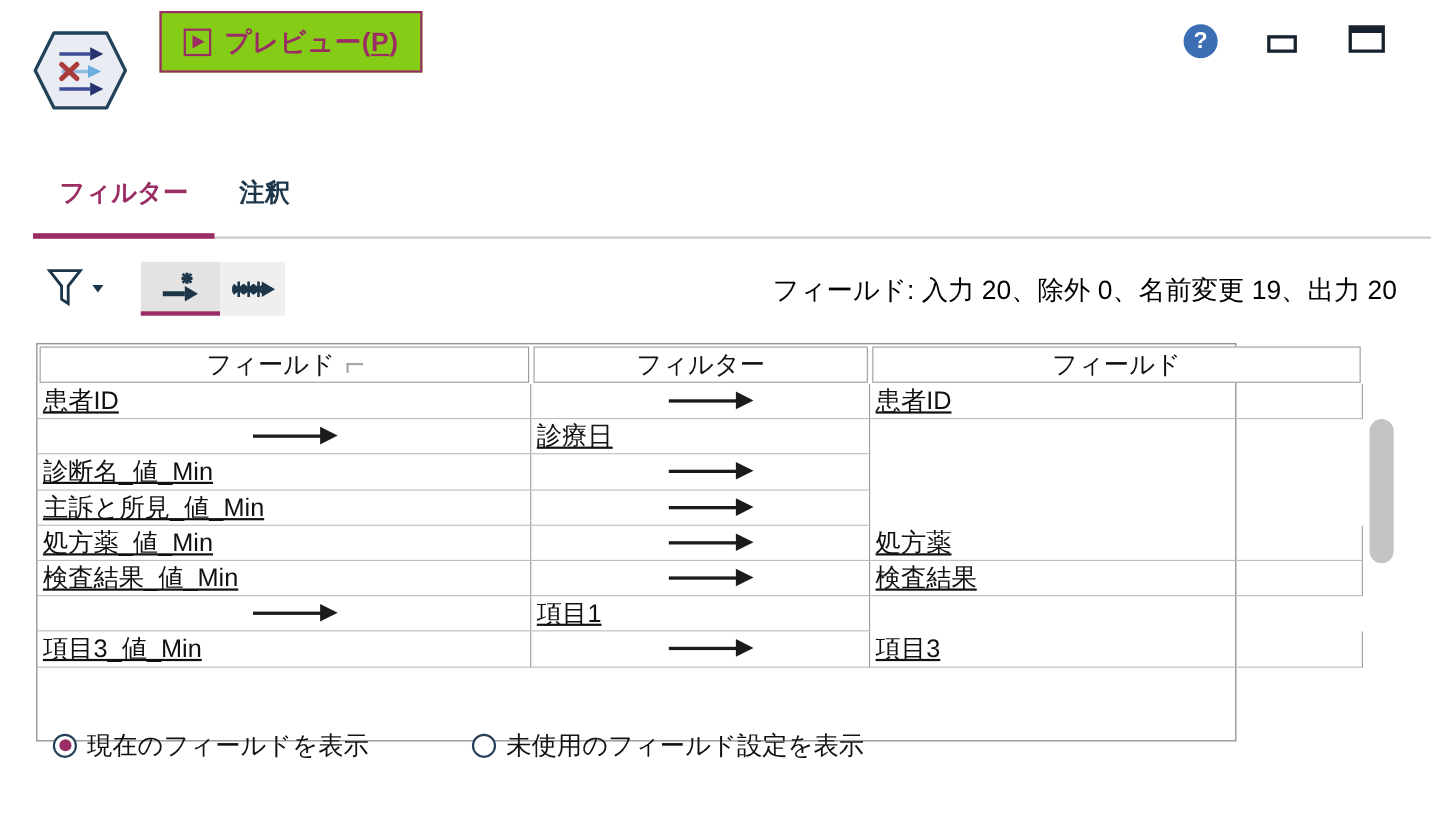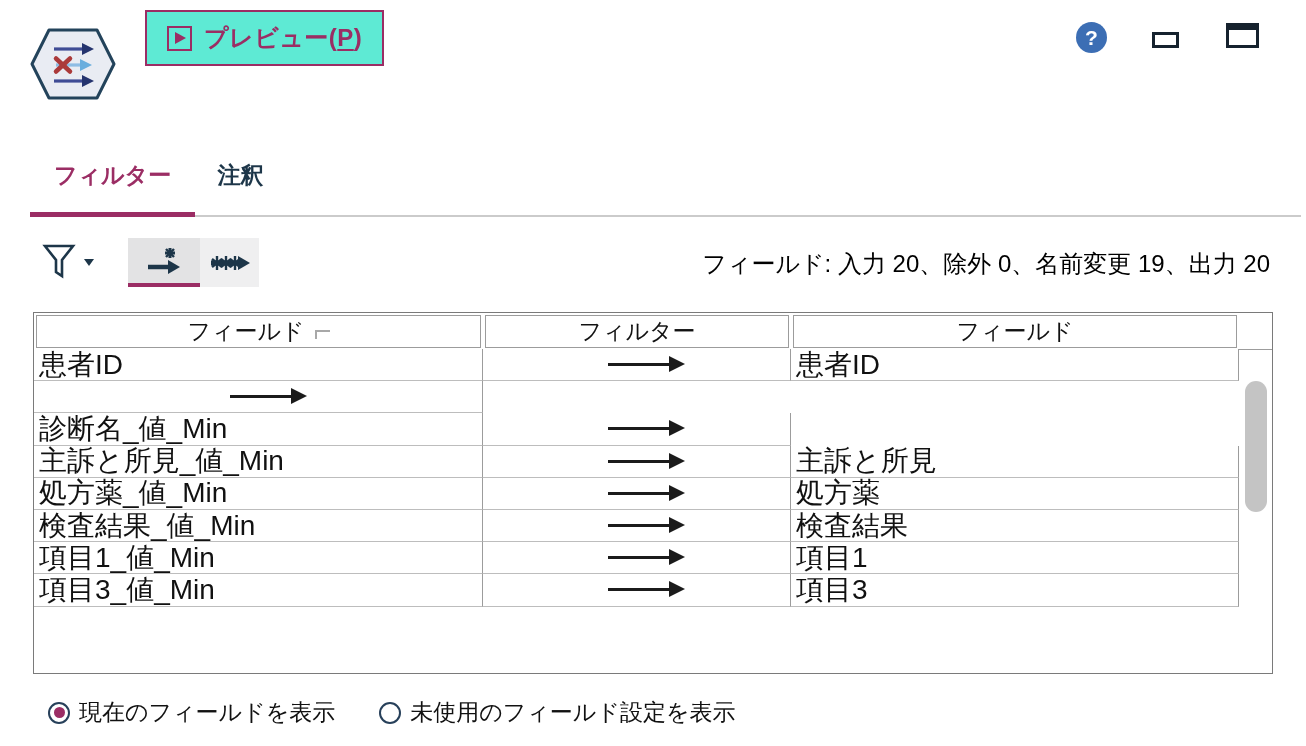--- a/index.html
+++ b/index.html
@@ -3,21 +3,21 @@
 <meta charset="utf-8">
 <style>
   * { margin:0; padding:0; box-sizing:border-box; }
   html,body { width:1306px; height:746px; background:#ffffff; overflow:hidden;
               font-family:"Liberation Sans", sans-serif; color:#111; }
   .abs { position:absolute; }
 
   
   #node-icon { left:30px; top:27px; width:86px; height:74px; }
   #preview-btn { left:145px; top:10px; height:56px; display:inline-flex; align-items:center;
-                 gap:12px; padding:0 20px; border:2.5px solid var(--accent); background:#5eead4; cursor:pointer; }
+                 gap:12px; padding:0 20px; border:2.5px solid var(--accent); background:#84cc16; cursor:pointer; }
   #preview-btn .playbox { width:25px; height:25px; border:2.5px solid var(--accent);
                           display:flex; align-items:center; justify-content:center; }
   #preview-btn .playtri { width:0; height:0; border-left:11px solid var(--accent);
                           border-top:6.5px solid transparent; border-bottom:6.5px solid transparent; margin-left:2px; }
   #preview-btn .lbl { color:var(--accent); font-weight:bold; font-size:24px; letter-spacing:0.5px; }
   #preview-btn .key { text-decoration:underline; text-underline-offset:3px; }
   #help-btn { left:1076px; top:22px; width:31px; height:31px; border-radius:50%;
               background:#3c6eb4; color:#fff; font-weight:bold; font-size:21px;
               display:flex; align-items:center; justify-content:center; cursor:pointer; }
   #min-btn { left:1152px; top:32px; width:27px; height:16px; border:3px solid #16222e; cursor:pointer; }
@@ -38,42 +38,42 @@
   #filter-menu-btn { position:absolute; left:0; top:5px; width:62px; height:44px;
                      display:flex; align-items:flex-start; gap:7px; cursor:pointer; background:#fff; border:none; }
   #view-toggle { position:absolute; left:86px; top:0; display:flex; }
   .vbtn { width:72px; height:49px; display:flex; align-items:center; justify-content:center;
           cursor:pointer; border:none; }
   .vbtn.sel { background:#e3e3e4; border-bottom:4px solid var(--accent); }
   .vbtn.unsel { background:#efeff0; width:59px; }
   #field-summary { position:absolute; right:0; top:10px; font-size:24px; color:#000000; white-space:nowrap; }
 
   
-  #fieldtable { left:33px; top:312px; width:1240px; height:362px; border:1.5px solid #7a7a7a; background:#fff; }
+  #fieldtable { left:33px; top:312px; width:1091px; height:362px; border:1.5px solid #7a7a7a; background:#fff; }
   #thead { display:grid; grid-template-columns:449px 308px 448px 30px; height:36px; }
   .hcell { border:1px solid #9c9c9c; margin:2px 2px 1px 2px; background:#fff;
            display:flex; align-items:center; justify-content:center; gap:10px;
            font-size:23px; cursor:pointer; }
   .sortmark { width:15px; height:9px; border-top:2px solid #a8a8a8; border-left:2px solid #a8a8a8; margin-top:6px; }
   #tbody { display:flex; height:322px; }
   #rows { width:1205px; }
   .trow { display:grid; grid-template-columns:449px 308px 448px; height:32.2px; }
   .bcell { border-right:1px solid #9c9c9c; border-bottom:1px solid #bdbdbd;
-           font-size:28px; display:flex; align-items:center; padding-left:5px;
-           overflow:hidden; white-space:nowrap; cursor:pointer; }
+           font-size:23px; display:flex; align-items:center; padding-left:5px;
+           overflow:hidden; white-space:nowrap; cursor:pointer;text-decoration:underline; }
   .bcell.mid { justify-content:center; }
   .arrow { width:62px; height:3px; background:#1b1b1b; position:relative; }
   .arrow::after { content:''; position:absolute; right:-15px; top:-7px; width:0; height:0;
                   border-left:16px solid #1b1b1b; border-top:8px solid transparent; border-bottom:8px solid transparent; }
   #vscroll { width:35px; border-top:1px solid #9c9c9c; position:relative; background:#fff; }
   #vthumb { position:absolute; left:6px; top:31px; width:22px; height:131px;
             background:#c4c4c4; border-radius:11px; cursor:grab; }
 
   
-  #radio-row { left:48px; top:697px; display:flex; gap:44px; align-items:flex-end; }
+  #radio-row { left:48px; top:662px; display:flex; gap:94px; align-items:flex-end; }
   .ritem { display:flex; align-items:center; gap:9px; font-size:23px; cursor:pointer; }
   .rcirc { width:22px; height:22px; border:2.5px solid #27405a; border-radius:50%; background:#fff;
            display:flex; align-items:center; justify-content:center; flex:0 0 auto; }
   .rdot { width:11px; height:11px; border-radius:50%; background:var(--accent); }
 
   :root { --accent:#9b2d64; }
 </style>
 </head>
 <body>
 
@@ -172,55 +172,54 @@
     <div class="bcell mid">
       <span class="arrow"></span>
     </div>
     <div class="bcell">患者ID</div>
   </div>
 
   <div class="trow">
     <div class="bcell mid">
       <span class="arrow"></span>
     </div>
+    <div class="bcell">診療日</div>
   </div>
 
   <div class="trow">
     <div class="bcell">診断名_値_Min</div>
     <div class="bcell mid">
       <span class="arrow"></span>
     </div>
   </div>
 
   <div class="trow">
     <div class="bcell">主訴と所見_値_Min</div>
     <div class="bcell mid">
       <span class="arrow"></span>
     </div>
-    <div class="bcell">主訴と所見</div>
   </div>
 
   <div class="trow">
     <div class="bcell">処方薬_値_Min</div>
     <div class="bcell mid">
       <span class="arrow"></span>
     </div>
     <div class="bcell">処方薬</div>
   </div>
 
   <div class="trow">
     <div class="bcell">検査結果_値_Min</div>
     <div class="bcell mid">
       <span class="arrow"></span>
     </div>
     <div class="bcell">検査結果</div>
   </div>
 
   <div class="trow">
-    <div class="bcell">項目1_値_Min</div>
     <div class="bcell mid">
       <span class="arrow"></span>
     </div>
     <div class="bcell">項目1</div>
   </div>
 
 
   <div class="trow">
     <div class="bcell">項目3_値_Min</div>
     <div class="bcell mid">

